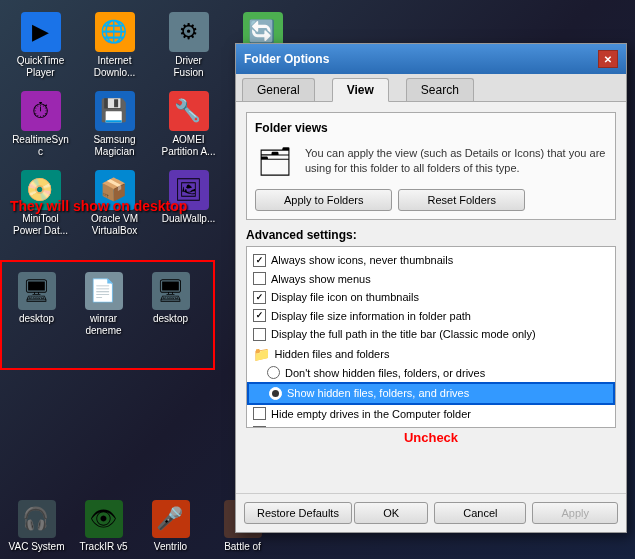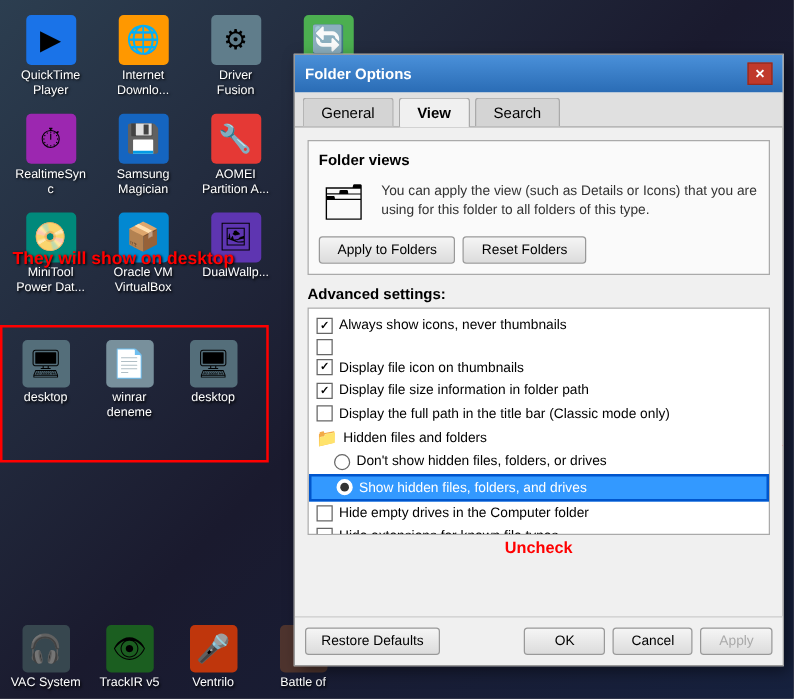--- a/index.html
+++ b/index.html
@@ -145,21 +145,21 @@
       padding-left: 6px;
     }
 
     .tab {
       padding: 4px 14px;
       background: #d4d4d4;
       border: 1px solid #aaa;
       border-bottom: none;
       cursor: pointer;
       font-size: 12px;
-      margin-right: 4px;
+      margin-right: 17px;
       border-radius: 3px 3px 0 0;
     }
 
     .tab.active {
       background: #f0f0f0;
       border-bottom: 1px solid #f0f0f0;
       margin-bottom: -1px;
       font-weight: bold;
     }
 
@@ -208,21 +208,21 @@
       line-height: 1.4;
     }
 
     .folder-views-buttons {
       display: flex;
       gap: 6px;
       margin-top: 8px;
     }
 
     .win-button {
-      padding: 4px 14px;
+      padding: 4px 28px;
       background: linear-gradient(180deg, #f5f5f5, #dcdcdc);
       border: 1px solid #999;
       border-radius: 3px;
       cursor: pointer;
       font-size: 11px;
       color: #000;
     }
 
     
     .advanced-label {
@@ -508,20 +508,21 @@
         <div class="settings-list-container">
           <div class="settings-list">
 
             <div class="setting-item">
               <div class="setting-checkbox checked"></div>
               <span>Always show icons, never thumbnails</span>
             </div>
 
             <div class="setting-item">
               <div class="setting-checkbox"></div>
+              <span>Always show menus</span>
             </div>
 
             <div class="setting-item">
               <div class="setting-checkbox checked"></div>
               <span>Display file icon on thumbnails</span>
             </div>
 
             <div class="setting-item">
               <div class="setting-checkbox checked"></div>
               <span>Display file size information in folder path</span>

